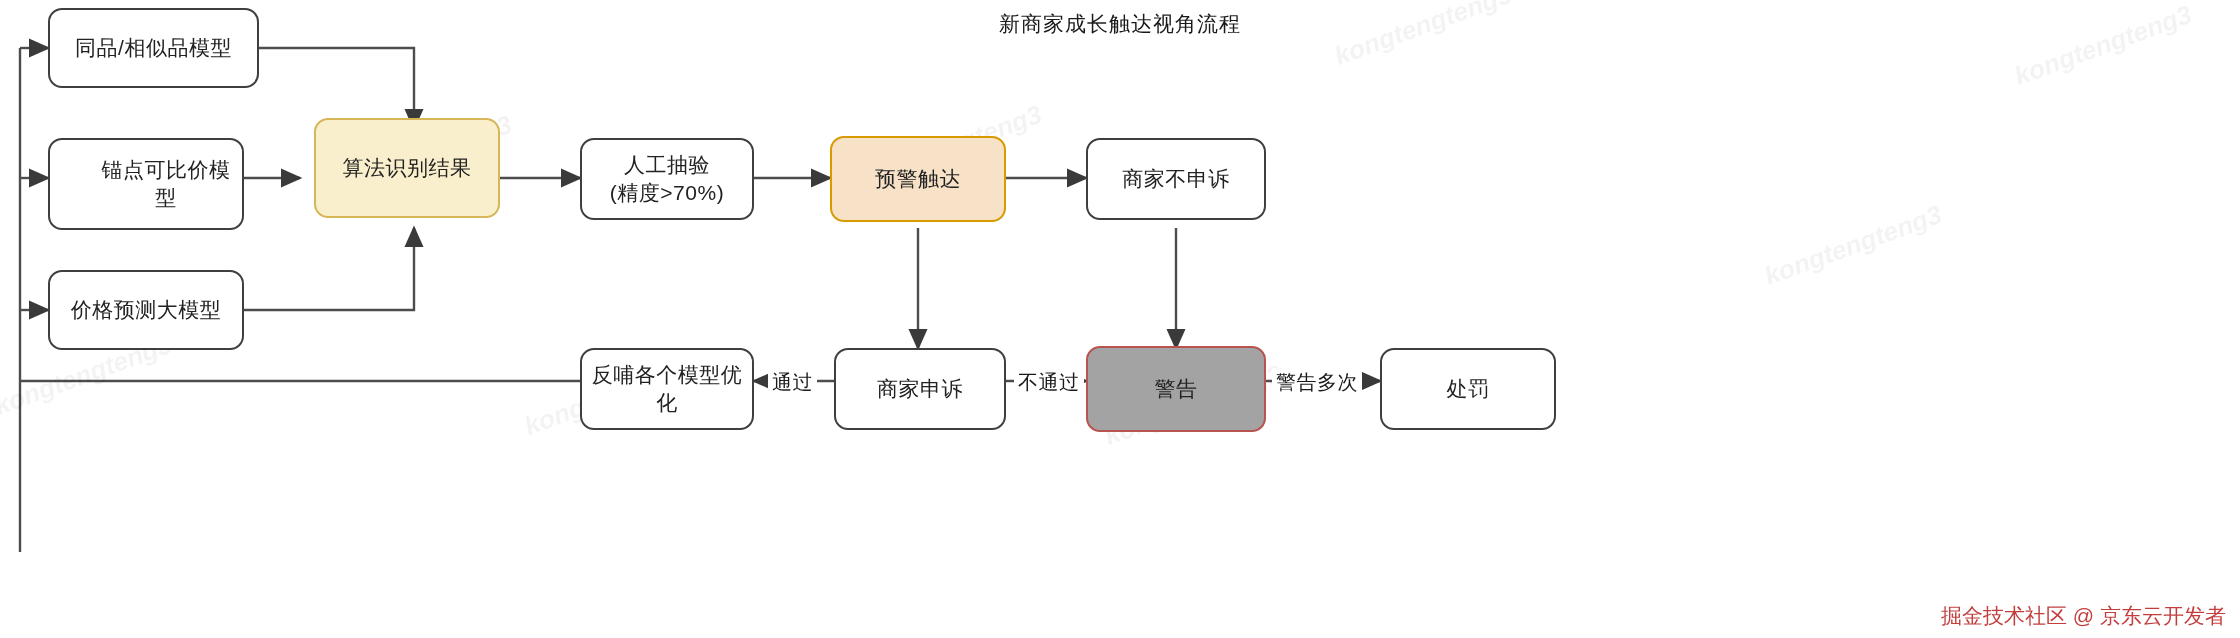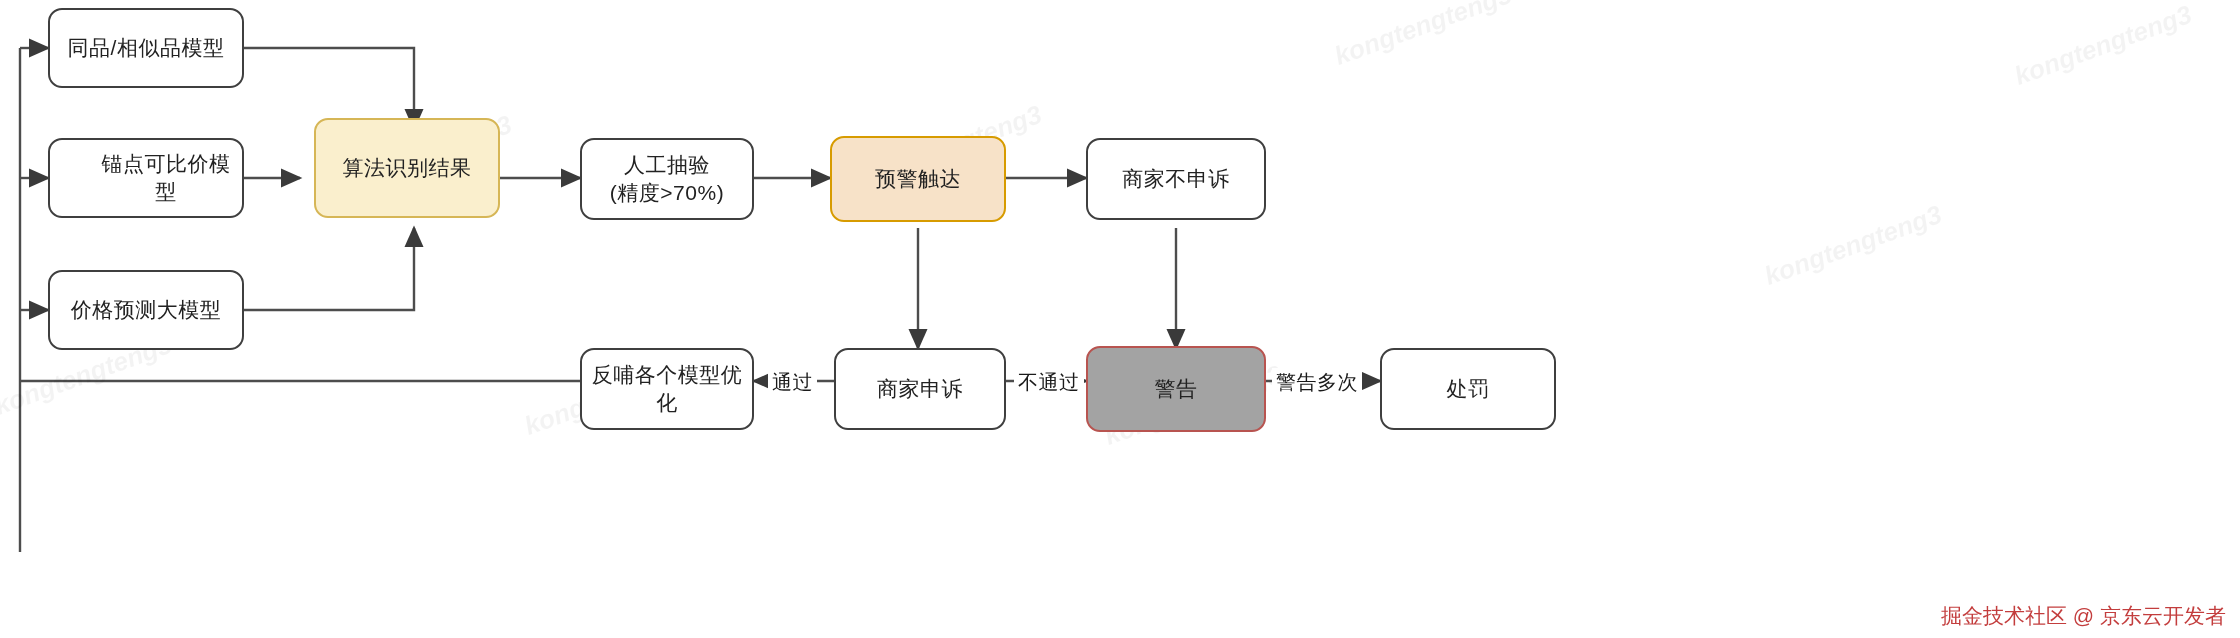--- a/index.html
+++ b/index.html
@@ -106,20 +106,21 @@
 
   <div class="wm-tile" style="left:330px;  top:140px;">kongtengteng3</div>
   <div class="wm-tile" style="left:1330px; top:10px;">kongtengteng3</div>
   <div class="wm-tile" style="left:2010px; top:30px;">kongtengteng3</div>
   <div class="wm-tile" style="left:520px;  top:380px;">kongtengteng3</div>
   <div class="wm-tile" style="left:1100px; top:390px;">kongtengteng3</div>
   <div class="wm-tile" style="left:1760px; top:230px;">kongtengteng3</div>
   <div class="wm-tile" style="left:-10px;  top:360px;">kongtengteng3</div>
   <div class="wm-tile" style="left:860px;  top:130px;">kongtengteng3</div>
 
+  <div class="diagram-title">新商家成长触达视角流程</div>
 
   <svg id="svg-layer" viewBox="0 0 2240 638">
     <defs>
       <marker id="arrow" markerWidth="10" markerHeight="10" refX="8" refY="4" orient="auto" markerUnits="strokeWidth">
         <path d="M0,0 L9,4 L0,8 z" fill="#3a3a3a"></path>
       </marker>
     </defs>
     <g stroke="#4d4d4d" stroke-width="2.4" fill="none" marker-end="url(#arrow)">
 
       <path d="M20,48 L20,552" marker-end="none"></path>
@@ -146,25 +147,25 @@
       <path d="M834,381 L754,381"></path>
 
       <path d="M1006,381 L1086,381"></path>
 
       <path d="M1266,381 L1380,381"></path>
 
       <path d="M580,381 L20,381" marker-end="none"></path>
     </g>
   </svg>
 
-  <div class="node" style="left:48px;  top:8px;   width:196px; height:80px;">
+  <div class="node" style="left:48px;  top:8px;   width:211px; height:80px;">
     <span class="label-inner">同品/相似品模型</span>
   </div>
 
-  <div class="node" style="left:48px;  top:138px; width:196px; height:80px;padding-left:40px;">
+  <div class="node" style="left:48px;  top:138px; width:196px; height:92px;padding-left:40px;">
     <span class="label-inner">锚点可比价模型</span>
   </div>
 
   <div class="node" style="left:48px;  top:270px; width:196px; height:80px;">
     <span class="label-inner">价格预测大模型</span>
   </div>
 
   <div class="node yellow" style="left:314px; top:118px; width:186px; height:100px;align-items:center;">
     <span class="label-inner">算法识别结果</span>
   </div>

